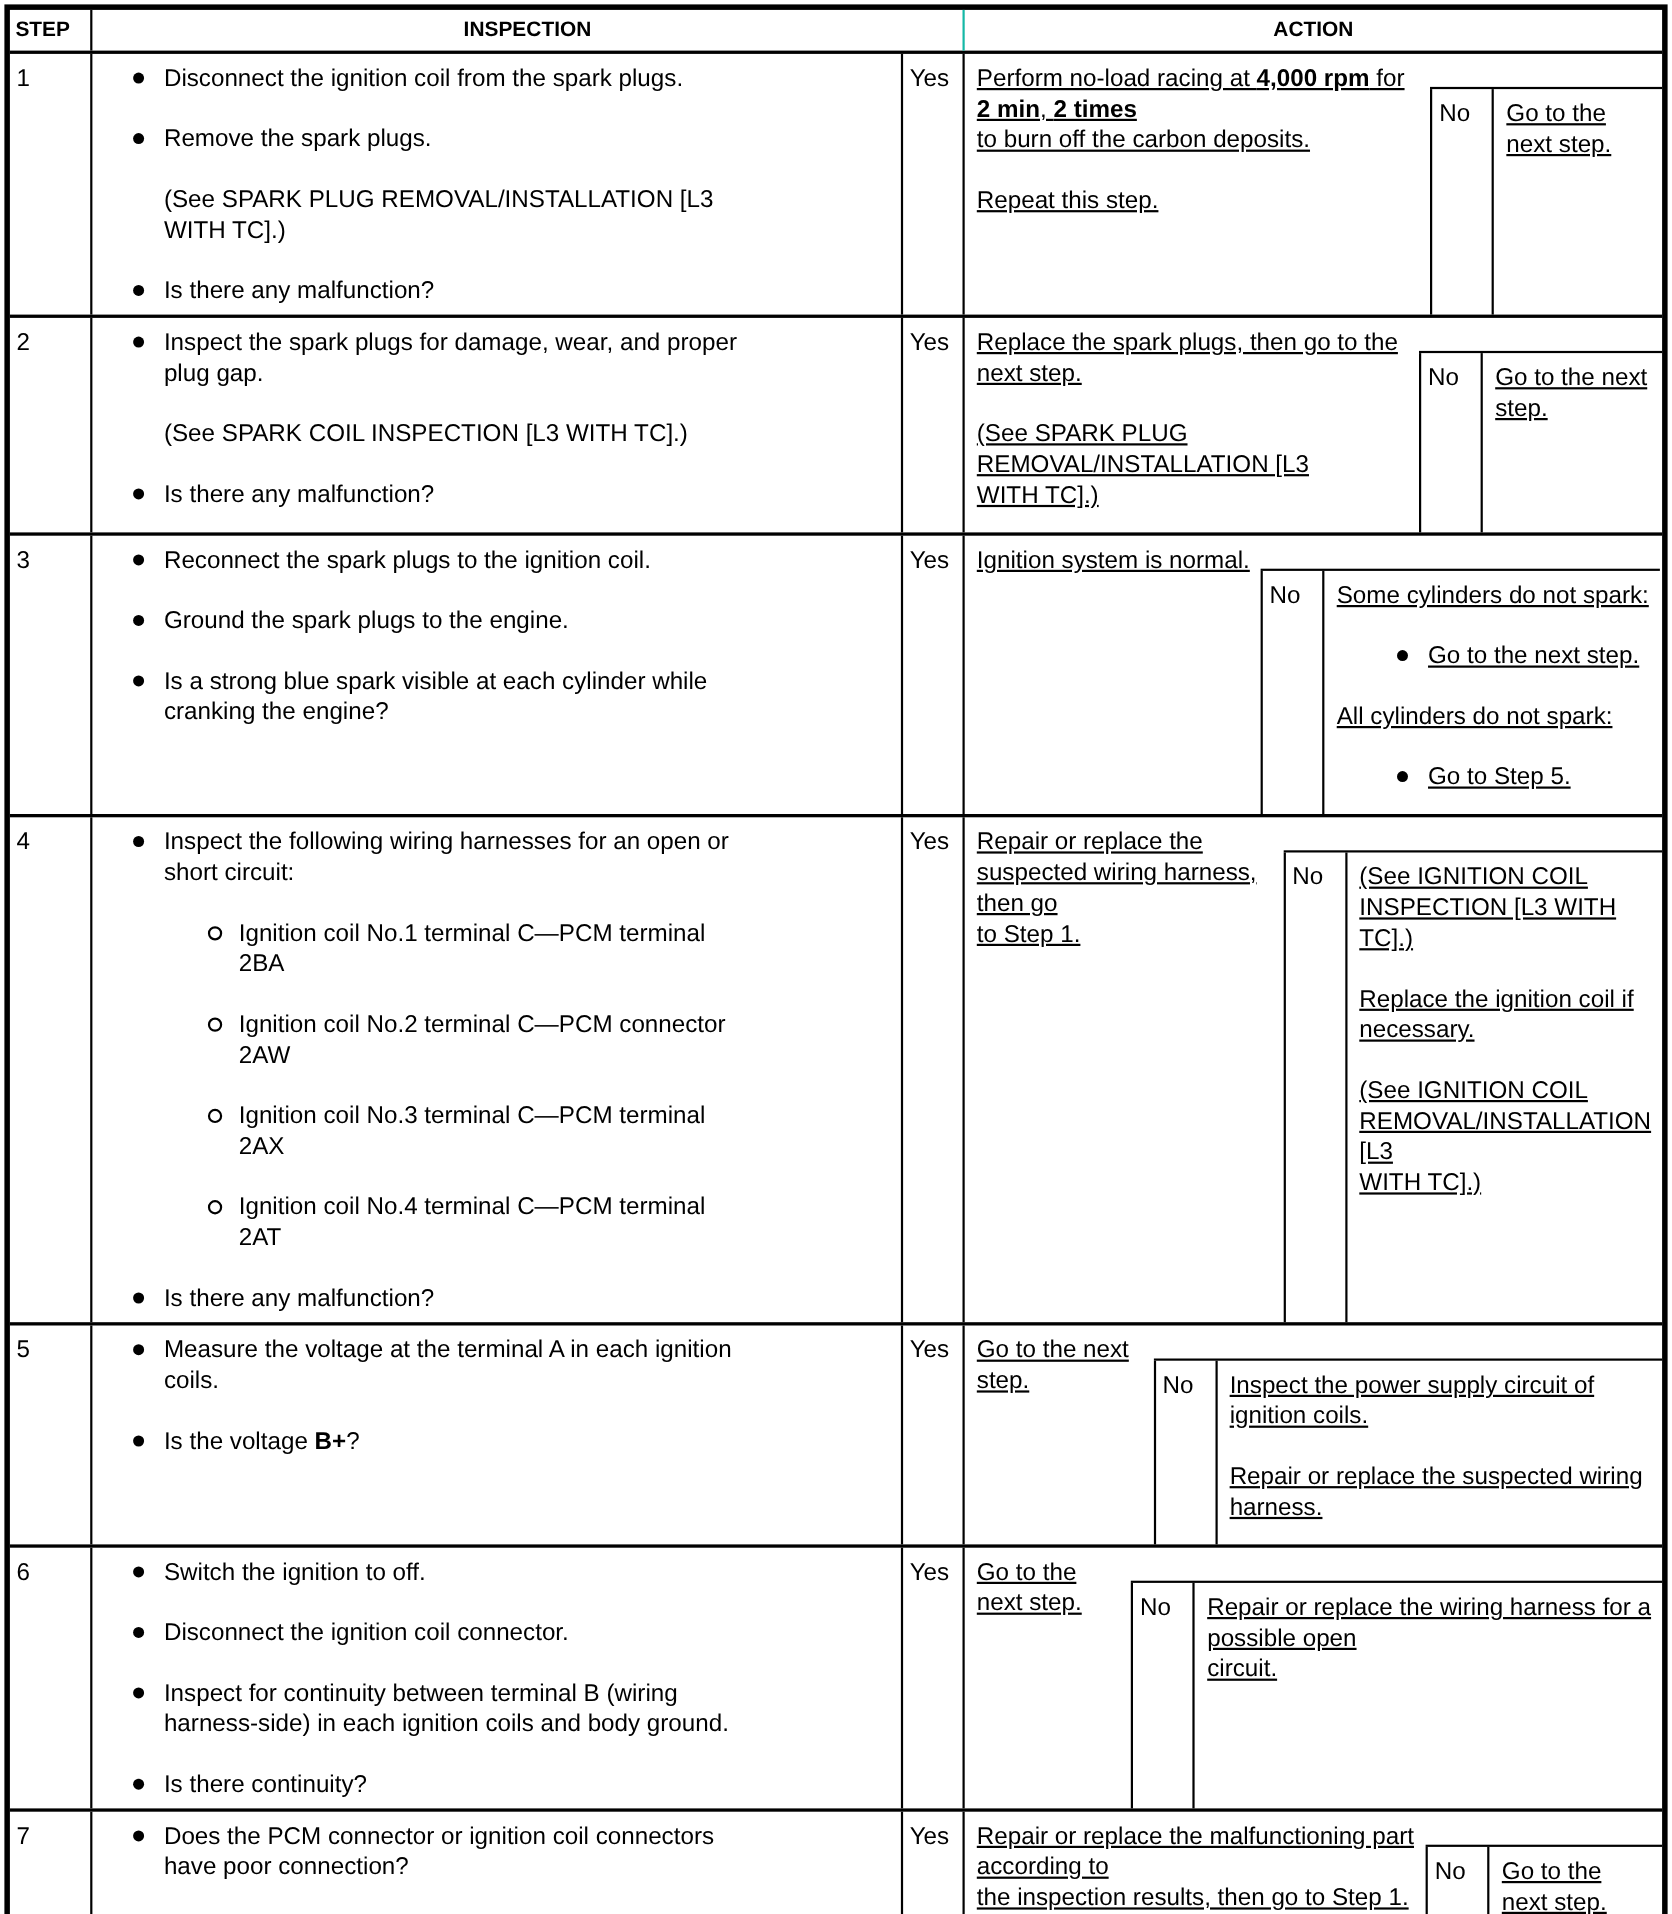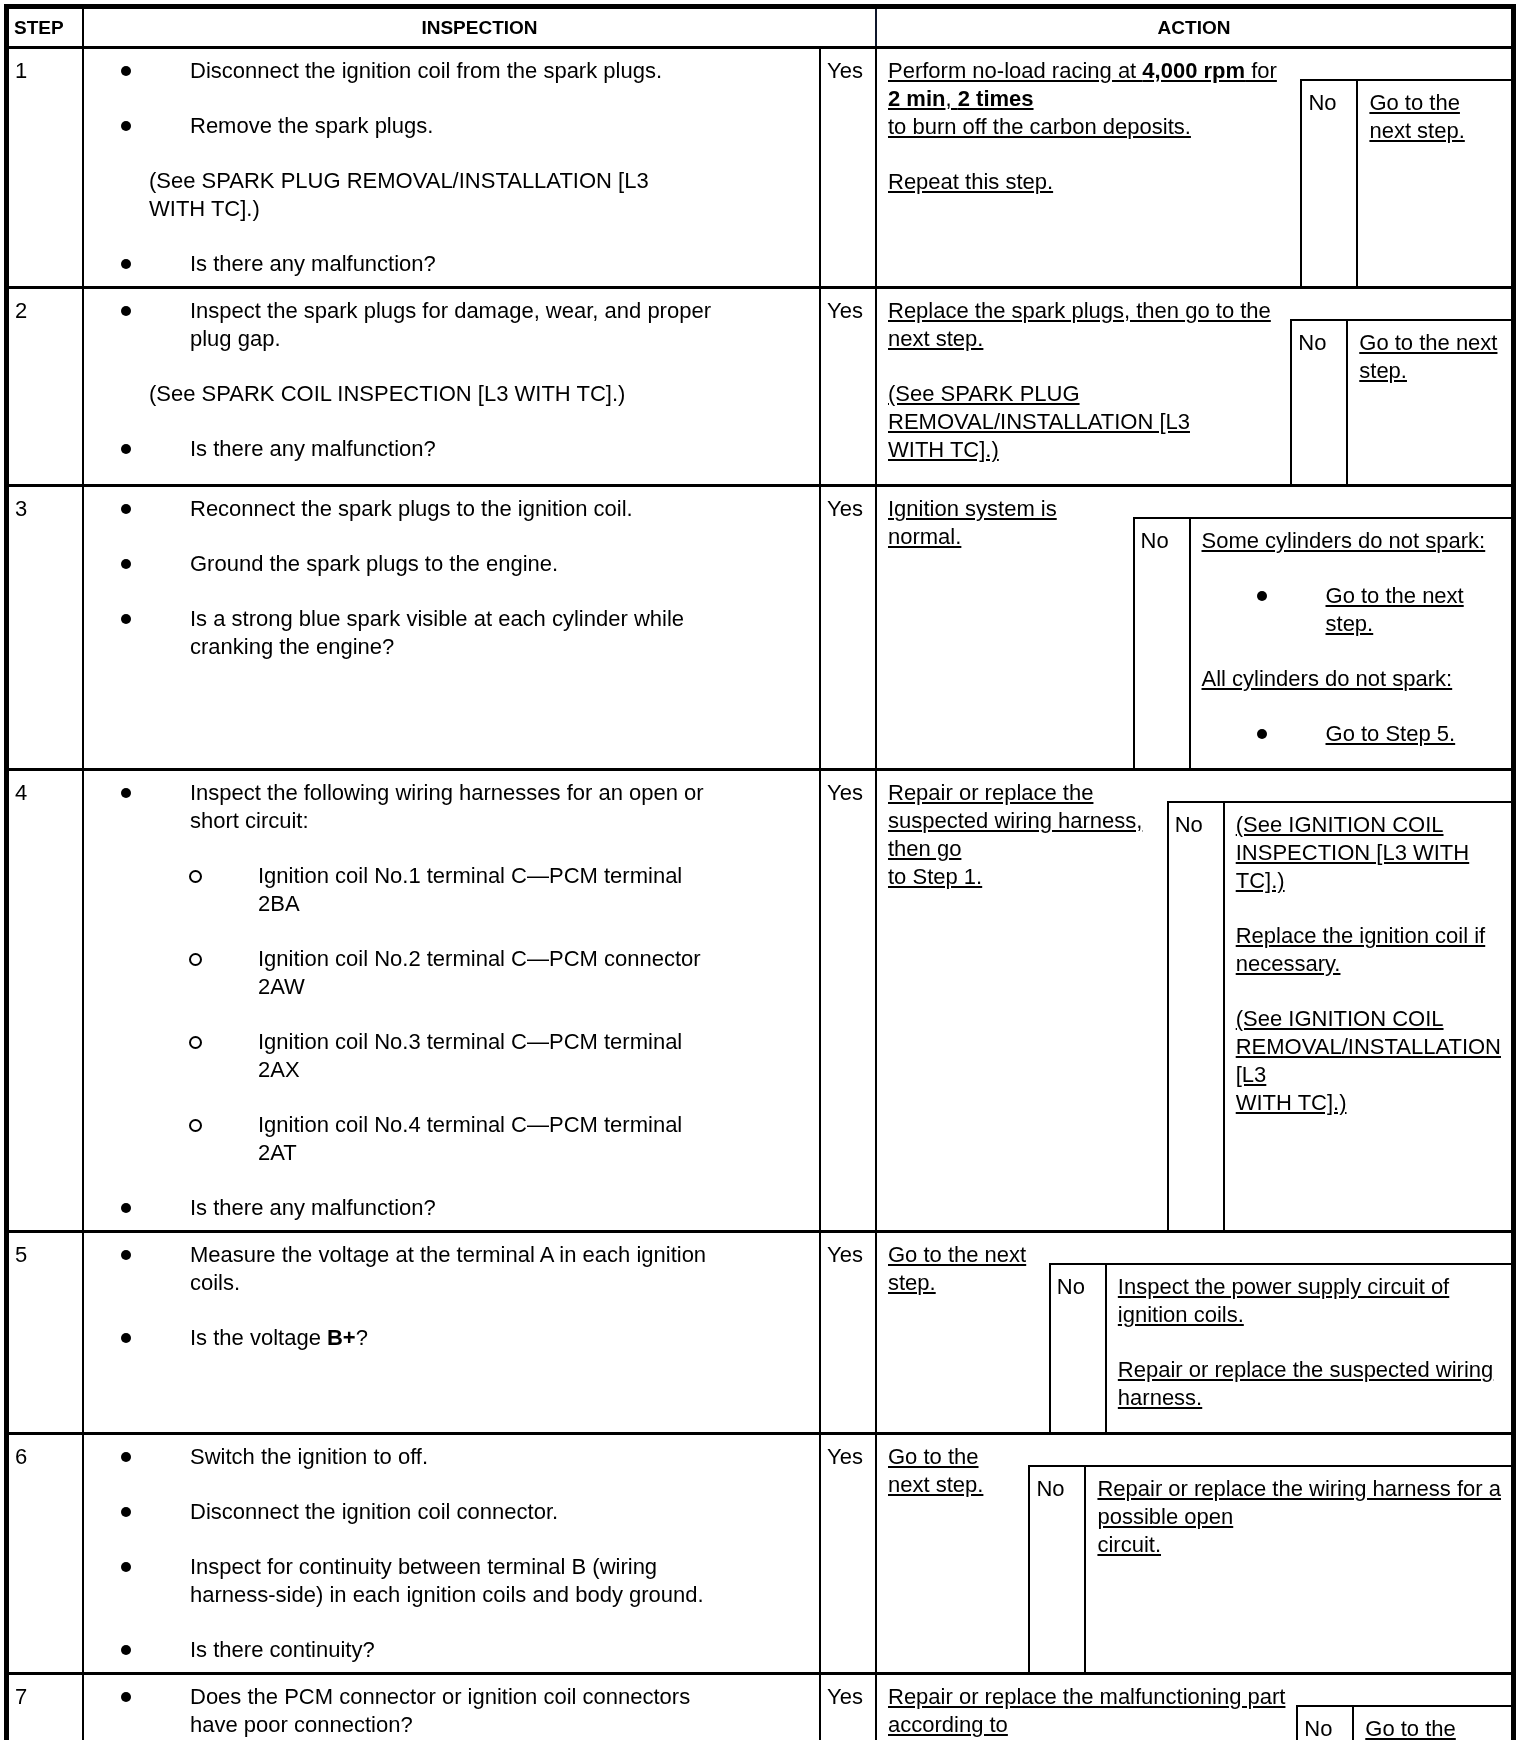--- a/index.html
+++ b/index.html
@@ -18,42 +18,42 @@
     box-sizing:border-box;
     font-weight:bold;
     font-size:19px;
     text-align:center;
     padding:5px 2px 4px 2px;
     min-height:34px;
   }
   .hcell.step-col { text-align:left; padding-left:5px; }
   .step-col  { flex:0 0 73px; }
   .insp-span { flex:0 0 793px; border-left:2px solid #000; }
-  .act-span  { flex:1 1 auto; border-left:2px solid #0f172a; }
+  .act-span  { flex:1 1 auto; border-left:2px solid #14b8a6; }
   .row { display:flex; border-top:3px solid #000; align-items:stretch; }
   .cell { box-sizing:border-box; }
   .step-cell { flex:0 0 73px; padding:8px 2px 4px 6px; }
   .insp-cell { flex:0 0 737px; border-left:2px solid #000; padding:8px 8px 8px 0; }
   .acts-col  { flex:1 1 auto; display:flex; flex-direction:row; }
   .subrow { display:flex; align-items:stretch; }
   .subrow + .subrow { border-top:2px solid #000;margin-top:30px; }
   .yn-cell {
     flex:0 0 56px;
     box-sizing:border-box;
     border-left:2px solid #000;
     padding:8px 2px 4px 6px;
   }
   .act-cell {
     flex:1 1 auto;
     box-sizing:border-box;
     border-left:2px solid #000;
     padding:8px 10px 20px 11px;
     text-decoration:underline;
   }
-  .para { margin:0 0 27px 0;gap:41px; }
+  .para { margin:0 0 27px 0; }
   .para:last-child { margin-bottom:0; }
   .ptext { white-space:pre-line; }
   .para.bullet, .para.circle, .para.bullet2 { display:flex; }
   .para.bullet  { margin-left:37px; }
   .para.sub     { margin-left:65px; }
   .para.circle  { margin-left:105px; }
   .para.bullet2 { margin-left:55px; }
   .dot {
     flex:0 0 auto;
     width:10px; height:10px;

